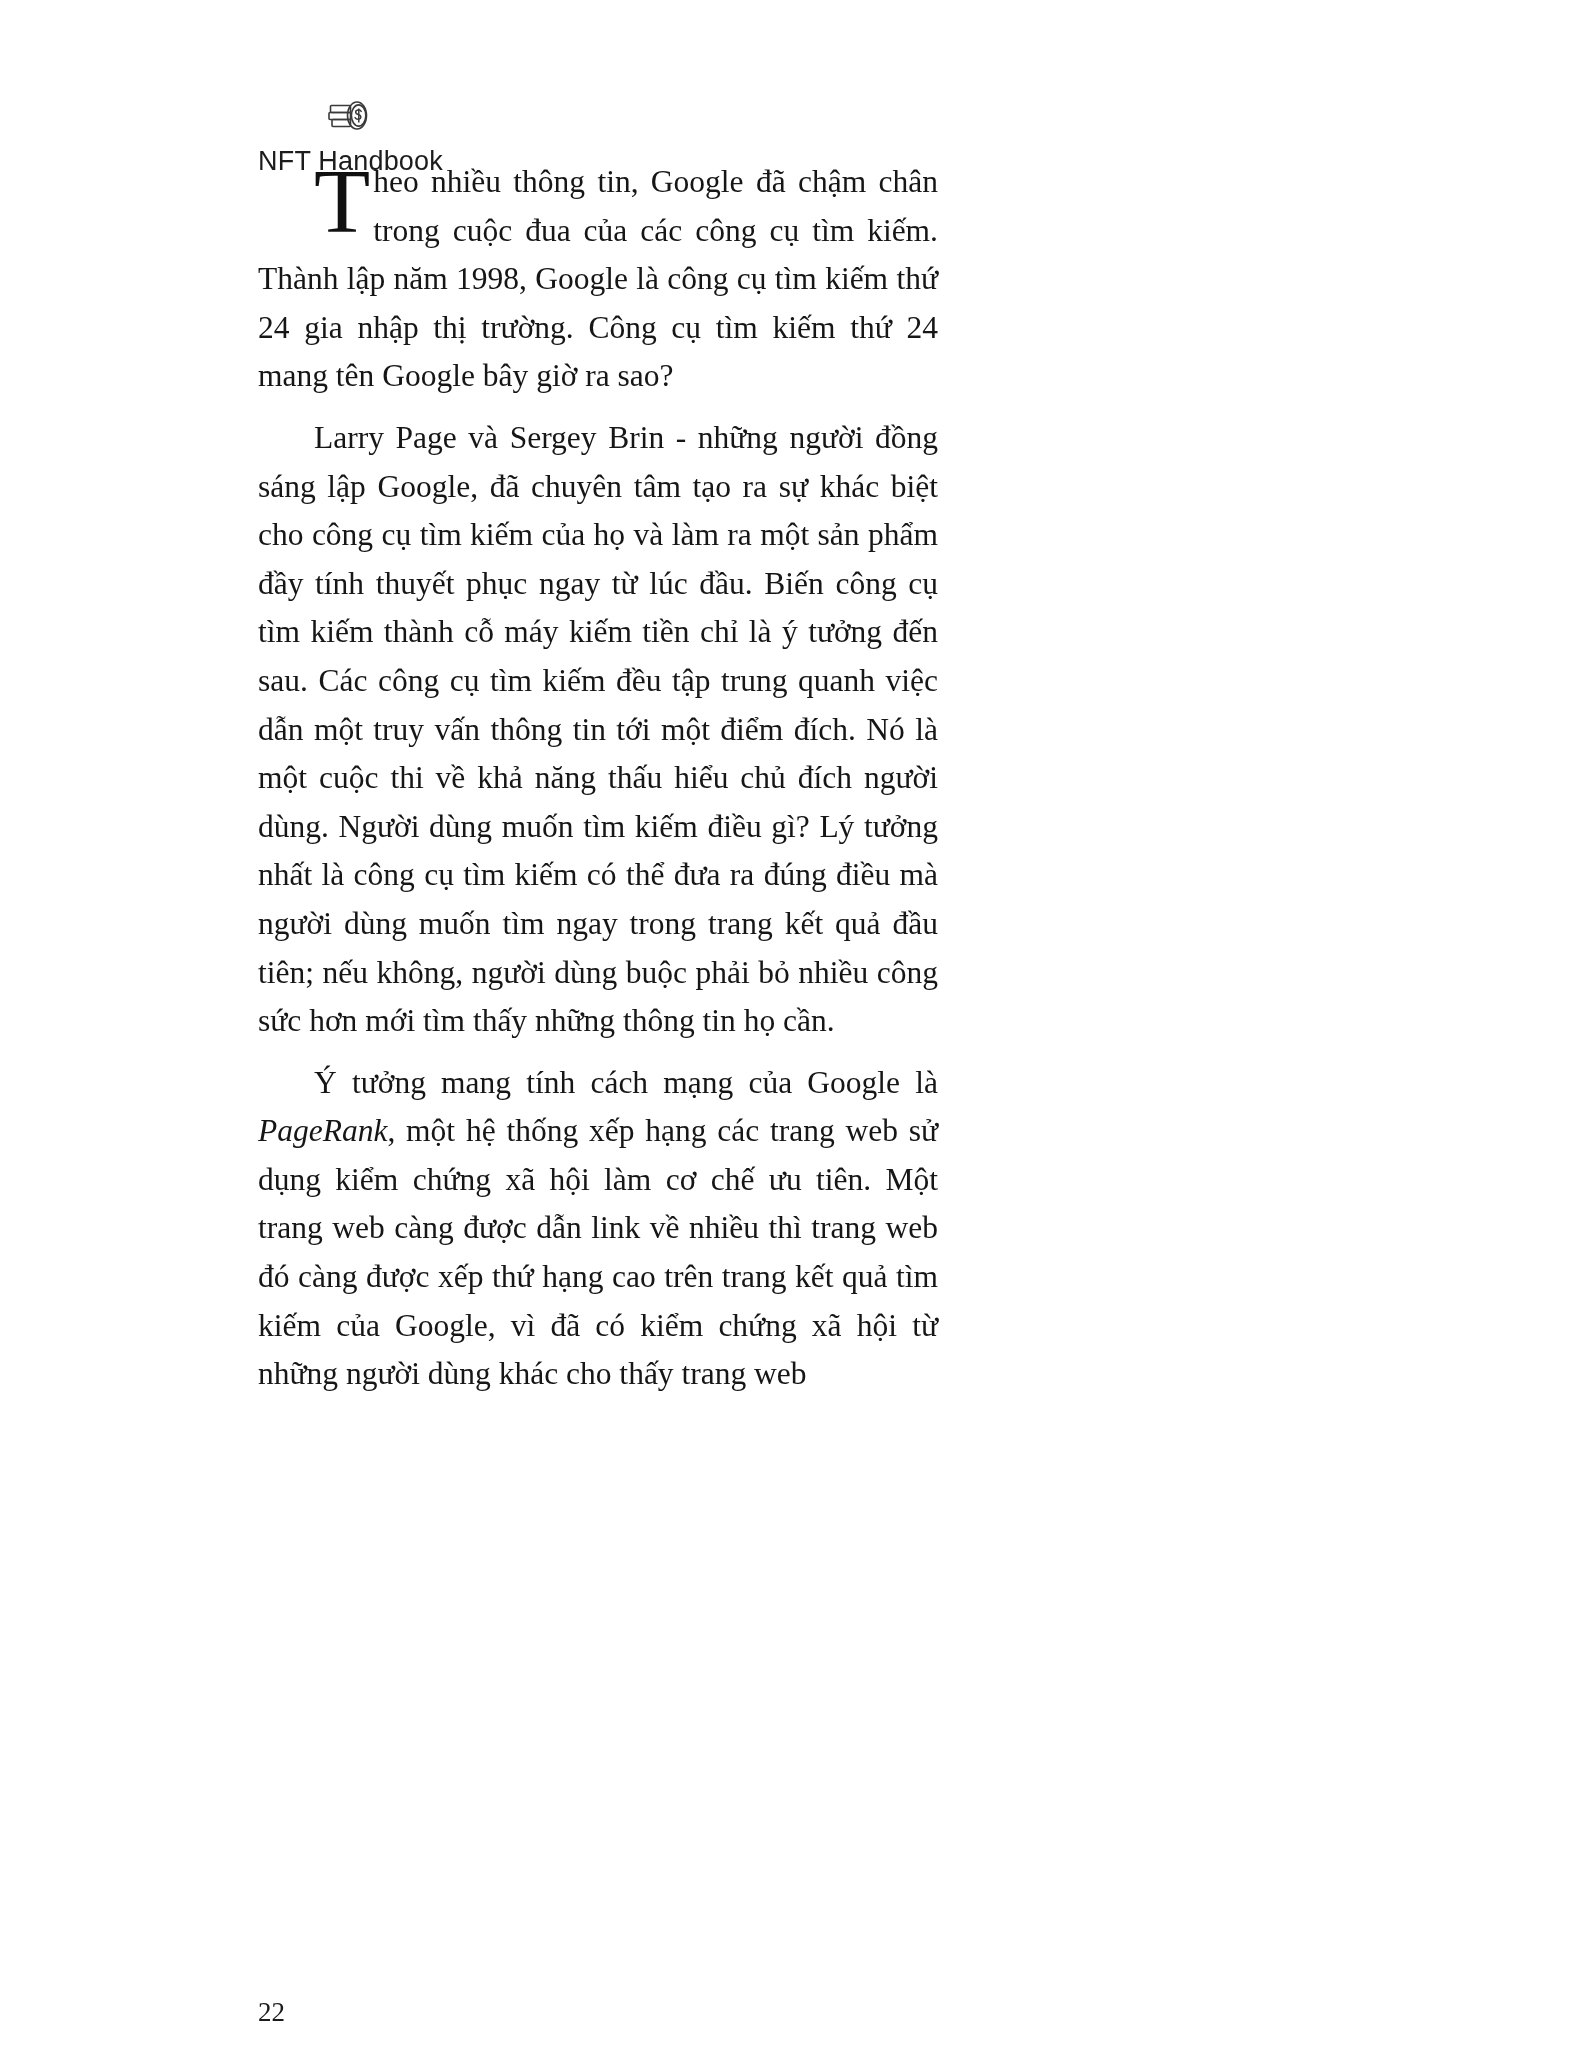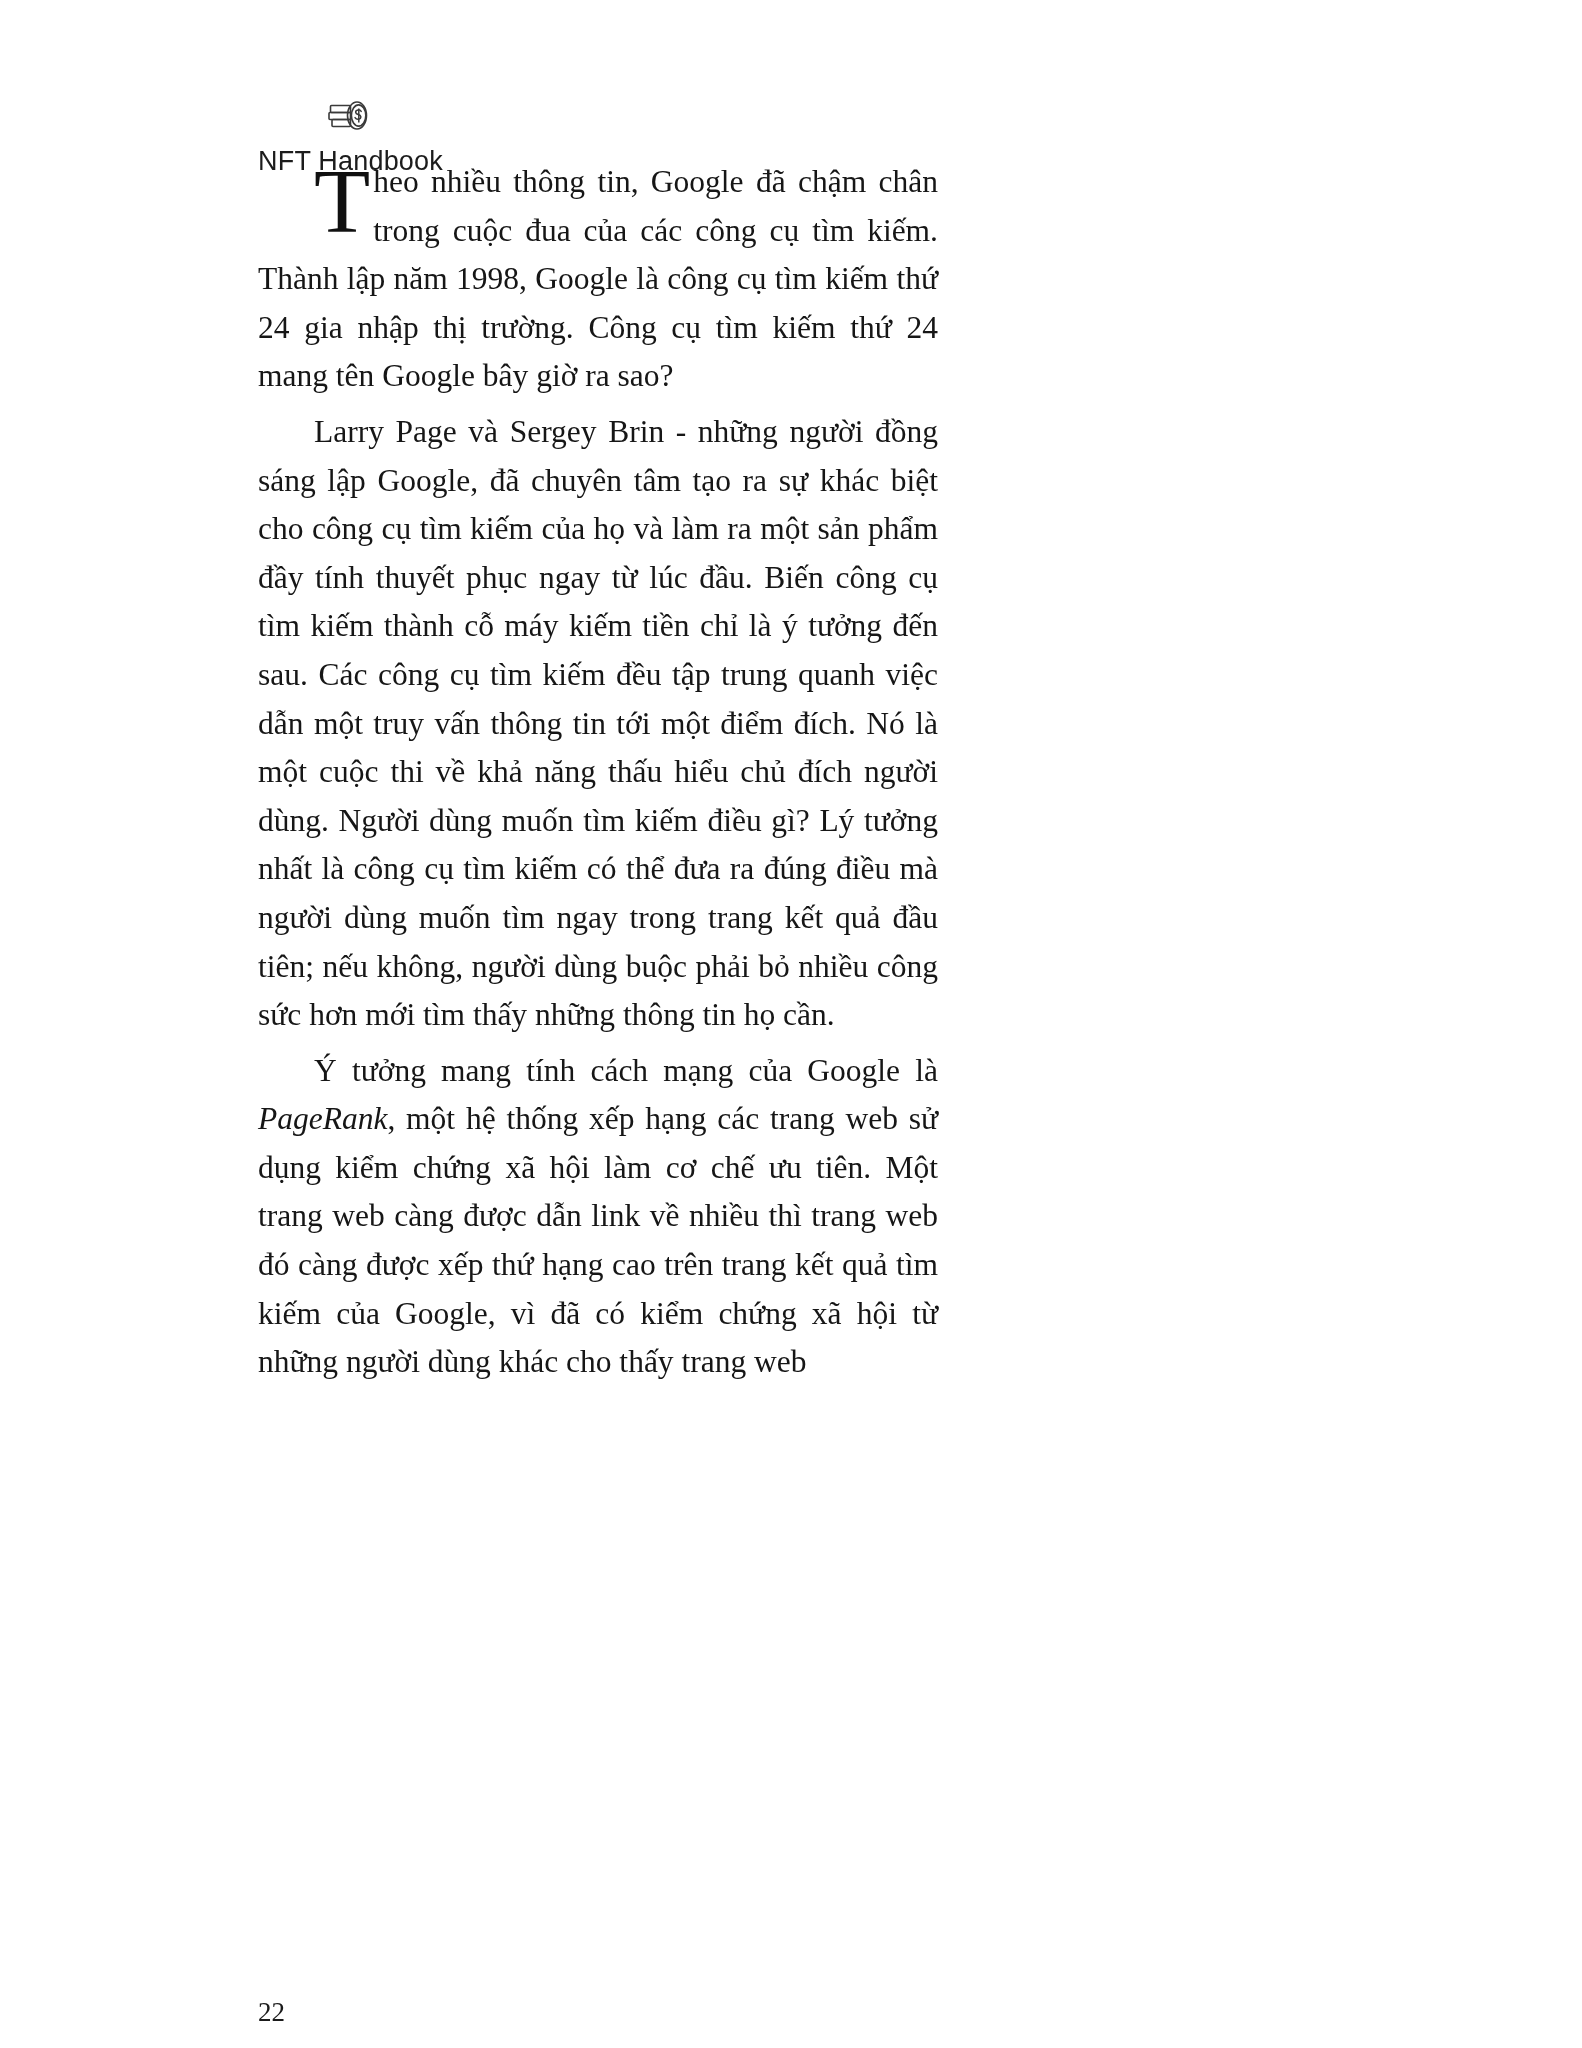--- a/index.html
+++ b/index.html
@@ -59,21 +59,21 @@
     margin: 0;
     font-size: 31.5px;
     line-height: 48.6px;
     text-align: justify;
     text-justify: inter-word;
     color: #161616;
     hyphens: none;
     -webkit-hyphens: none;
   }
   p.para + p.para {
-    margin-top: 7px;
+    margin-top: 13px;
     font-family: Liberation Serif, serif;
   }
   p.indent::before {
     content: "";
     display: inline-block;
     width: 56px;
   }
 
   
   .dropcap-para {

